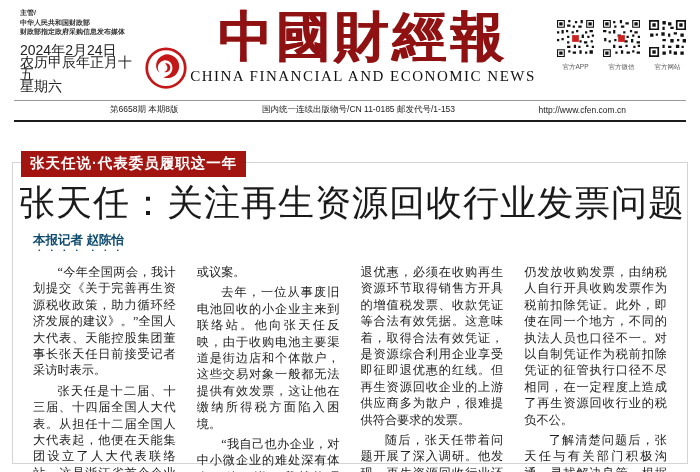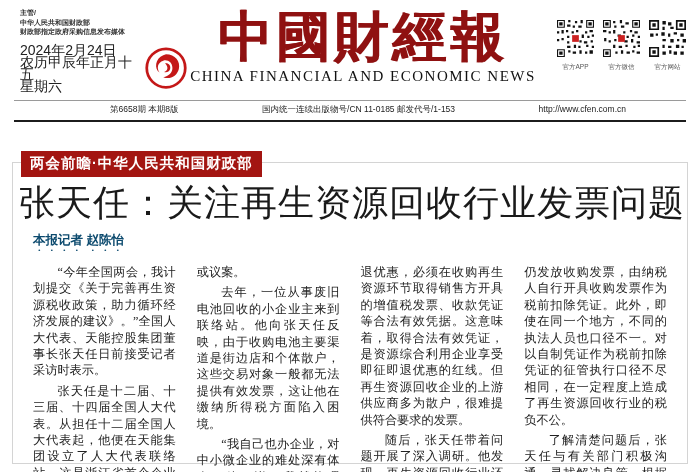--- a/index.html
+++ b/index.html
@@ -25,21 +25,21 @@
     font-family:"Liberation Serif",serif;
     font-size:15px;letter-spacing:1.5px;color:#111;margin-top:2px;
   }
   .header-right{width:148px;flex:none;display:flex;gap:9px;justify-content:flex-end;padding-top:12px;}
   .qr{text-align:center;}
   .qr-label{font-size:6.5px;color:#555;margin-top:2px;}
   
   .info-bar{
     margin:16px 14px 0 14px;
     border-top:1px solid #9a9a9a;border-bottom:2px solid #1c1c1c;
-    display:flex;justify-content:space-between;align-items:flex-start;
+    display:flex;justify-content:space-between;align-items:center;
     padding:3px 60px 4px 96px;font-size:8.5px;color:#222;
   }
   
   .article-box{
     position:relative;margin:40px 12px 0 12px;height:300px;
     border:1px solid #d4d4d4;background:#fff;
   }
   .kicker{
     position:absolute;top:-12px;left:8px;
     background:#a31511;color:#fff;font-weight:bold;
@@ -135,21 +135,21 @@
     </div>
   </div>
 
   <div class="info-bar">
     <span>第6658期 本期8版</span>
     <span>国内统一连续出版物号/CN 11-0185 邮发代号/1-153</span>
     <span>http://www.cfen.com.cn</span>
   </div>
 
   <div class="article-box">
-    <div class="kicker">两会前瞻·中华人民共和国财政部</div>
+    <div class="kicker">张天任说·代表委员履职这一年</div>
     <h2 class="headline">张天任：关注再生资源回收行业发票问题</h2>
     <div class="byline">本报记者 赵陈怡</div>
 
     <div class="columns">
       <div class="col">
         <p class="indent">“今年全国两会，我计划提交《关于完善再生资源税收政策，助力循环经济发展的建议》。”全国人大代表、天能控股集团董事长张天任日前接受记者采访时表示。</p>
         <p class="indent">张天任是十二届、十三届、十四届全国人大代表。从担任十二届全国人大代表起，他便在天能集团设立了人大代表联络站，这是浙江省首个企业人大代表联络站。“这样方便大家找到我。”他说。一杯清茶、一台电脑，张天任详细地记录着来访群众的每一项诉求。履职11年来，张天任累计提交300余份建议</p>
       </div>
       <div class="col">
         <p>或议案。</p>

